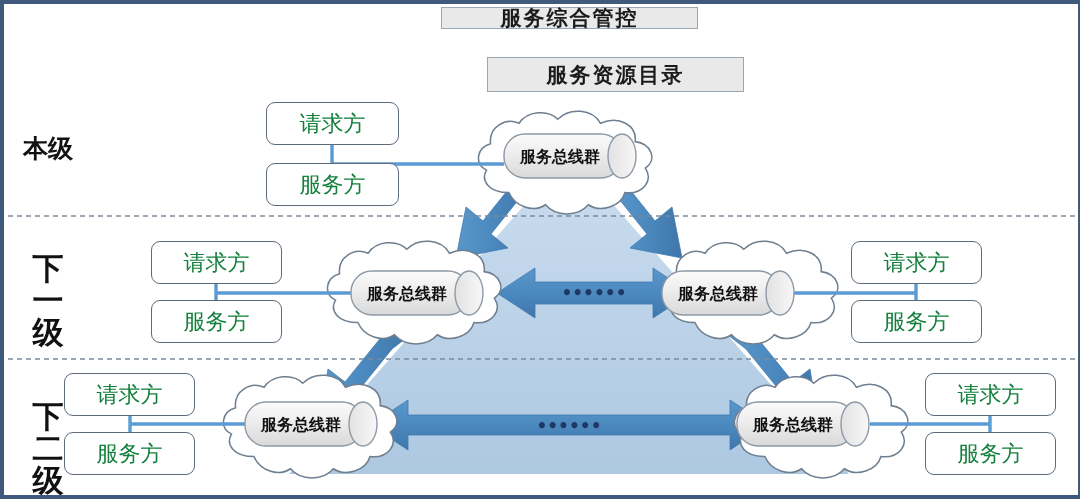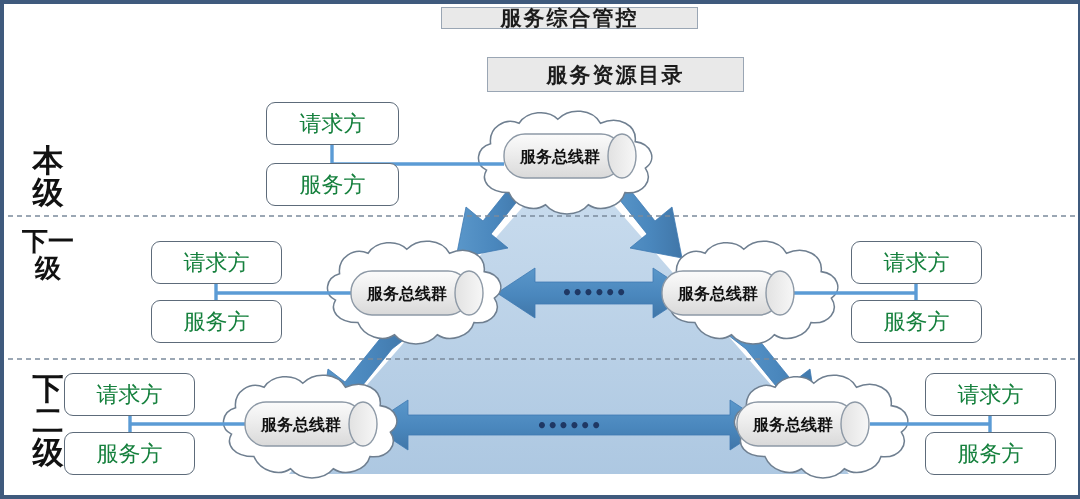--- a/index.html
+++ b/index.html
@@ -36,23 +36,23 @@
 
   
   .lvl-label{
     position:absolute;
     font-weight:bold;
     color:#111;
     text-align:center;
     line-height:1.04;
     letter-spacing:0px;
   }
-  #lvl0{left:14px;top:140px;width:60px;font-size:31px;}
-  #lvl1{left:14px;top:224px;width:60px;font-size:26px;}
-  #lvl2{left:14px;top:368px;width:60px;font-size:31px;}
+  #lvl0{left:14px;top:132px;width:60px;font-size:25px;}
+  #lvl1{left:14px;top:248px;width:60px;font-size:31px;}
+  #lvl2{left:14px;top:396px;width:60px;font-size:31px;}
 
   
   .ep-box{
     position:absolute;
     background:#ffffff;
     border:1.4px solid #5d6b7a;
     border-radius:9px;
     display:flex;align-items:center;justify-content:center;
     color:#15803d;
     box-sizing:border-box;

